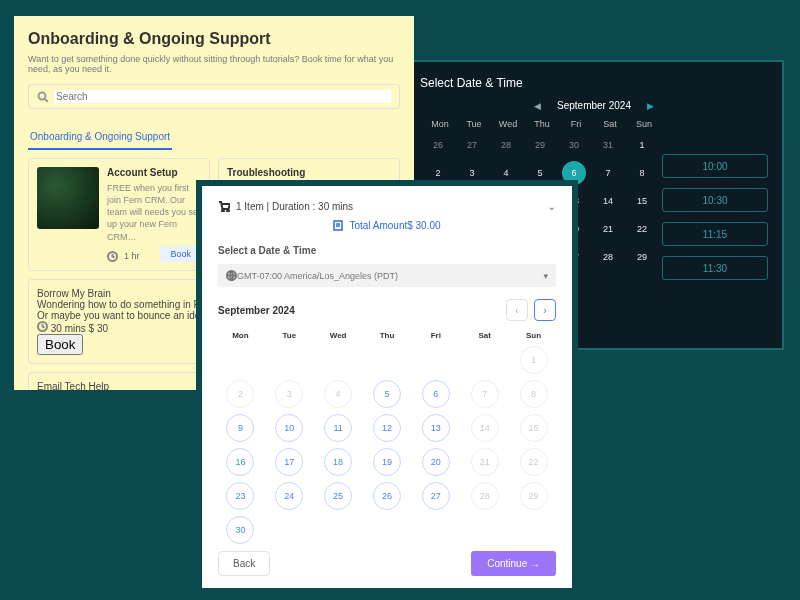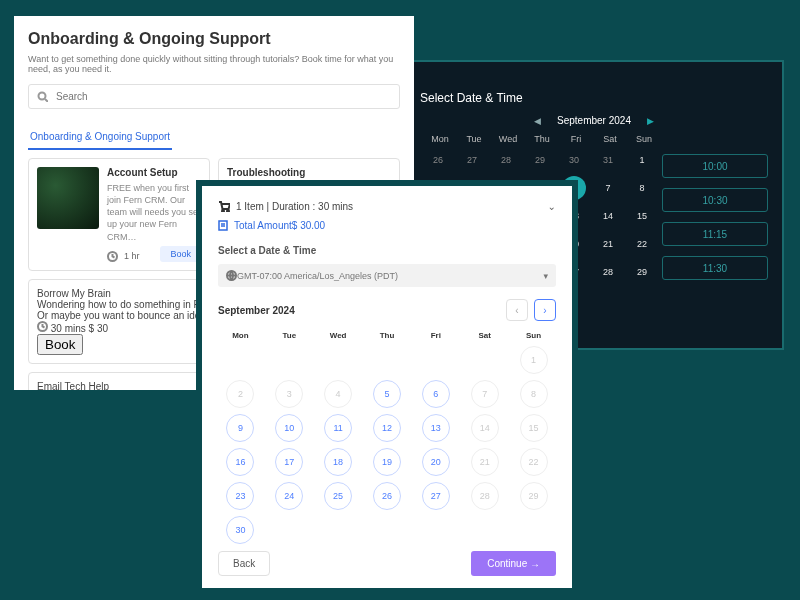--- a/index.html
+++ b/index.html
@@ -3,35 +3,35 @@
 <meta charset="utf-8">
 <style>
   :root{--teal:#0a4a4f;--blue:#4f7fff;--blue2:#6a8dff;--darknavy:#0c1a24;--darknavy2:#0a141c;
         --grey:#888;--lightgrey:#bcbcbc;--border:#e0e0e0;--tealborder:#1a6b6e;}
   *{box-sizing:border-box;font-family:Arial,Helvetica,sans-serif;}
   body{margin:0;width:800px;height:600px;background:var(--teal);position:relative;overflow:hidden;}
 
   
   .dark{position:absolute;left:404px;top:60px;width:380px;height:290px;
         background:var(--darknavy);color:#fff;border:2px solid var(--tealborder);font-size:10px;}
-  .dark .hdr{padding:29px 14px 6px;font-size:12px;}
+  .dark .hdr{padding:14px 14px 6px;font-size:12px;}
   .dark .month{display:flex;align-items:center;justify-content:center;gap:16px;font-size:10px;padding:4px 0 8px;}
   .dark .chev{color:#8ba8ab;cursor:pointer;font-size:9px;}
   .dark .grid{display:grid;grid-template-columns:repeat(7,28px);gap:4px 6px;margin-left:20px;}
   .dark .dow{color:var(--lightgrey);font-size:9px;text-align:center;}
   .dark .d{width:24px;height:24px;display:flex;align-items:center;justify-content:center;
            font-size:9px;color:var(--grey);border-radius:50%;}
   .dark .d.cur{color:#e6e6e6;}
   .dark .d.sel{background:#1aa8aa;color:#fff;}
   .dark .slots{position:absolute;right:14px;top:92px;width:106px;display:flex;flex-direction:column;gap:10px;}
   .dark .slot{height:24px;border:1px solid var(--tealborder);border-radius:3px;color:#35a0a3;
               font-size:10px;display:flex;align-items:center;justify-content:center;cursor:pointer;}
 
   
-  .onb{position:absolute;left:14px;top:16px;width:400px;height:374px;background:#ffffff;
+  .onb{position:absolute;left:14px;top:16px;width:400px;height:374px;background:#fef9c3;
        padding:14px 14px 0;font-size:10px;color:#444;overflow:hidden;}
   .onb h1{margin:0 0 6px;font-size:16px;color:#333;font-weight:600;}
   .onb .sub{color:#777;font-size:9px;margin-bottom:10px;}
   .onb .search{display:flex;align-items:center;gap:6px;border:1px solid var(--border);
                border-radius:3px;padding:5px 8px;margin-bottom:18px;}
   .onb .search svg{width:11px;height:11px;stroke:#999;fill:none;stroke-width:2;}
   .onb input{border:none;outline:none;font-size:10px;flex:1;}
   .onb .tab{color:#2f6ae0;font-size:10px;border-bottom:2px solid #2f6ae0;display:inline-block;padding:4px 2px 6px;}
   .onb .row{display:flex;gap:8px;margin-top:8px;}
   .card{border:1px solid var(--border);border-radius:4px;padding:8px;position:relative;}
@@ -48,21 +48,21 @@
   .full{margin-top:8px;padding:8px;border:1px solid var(--border);border-radius:4px;position:relative;}
   .clk{width:11px;height:11px;stroke:#888;fill:none;stroke-width:2;}
 
   
   .book-p{position:absolute;left:196px;top:180px;width:382px;height:414px;background:#fff;
           border:6px solid var(--teal);font-size:10px;color:#444;}
   .book-p .inner{padding:14px 16px;}
   .cartline{display:flex;align-items:center;justify-content:space-between;font-size:10px;}
   .cartline svg{width:12px;height:12px;stroke:#333;fill:none;stroke-width:2;}
   .cartline .chv{color:#666;}
-  .tot{display:flex;justify-content:flex-start;margin-top:8px;font-size:10px;}
+  .tot{display:flex;justify-content:center;margin-top:8px;font-size:10px;}
   .tot .lbl{color:#2f6ae0;display:flex;align-items:center;gap:5px;}
   .tot .amt{color:#2f6ae0;}
   .sect{font-weight:600;color:#555;margin-top:14px;}
   .tz{margin-top:8px;background:#f2f2f2;border-radius:3px;padding:6px 8px;
       display:flex;align-items:center;justify-content:space-between;color:#777;font-size:9px;}
   .tz svg{width:11px;height:11px;stroke:#777;fill:none;stroke-width:2;}
   .mrow{display:flex;align-items:center;justify-content:space-between;margin-top:12px;}
   .mrow .lbl{font-weight:600;color:#333;}
   .nav{display:flex;gap:6px;}
   .nav .btn{width:22px;height:22px;border:1px solid var(--border);border-radius:4px;

